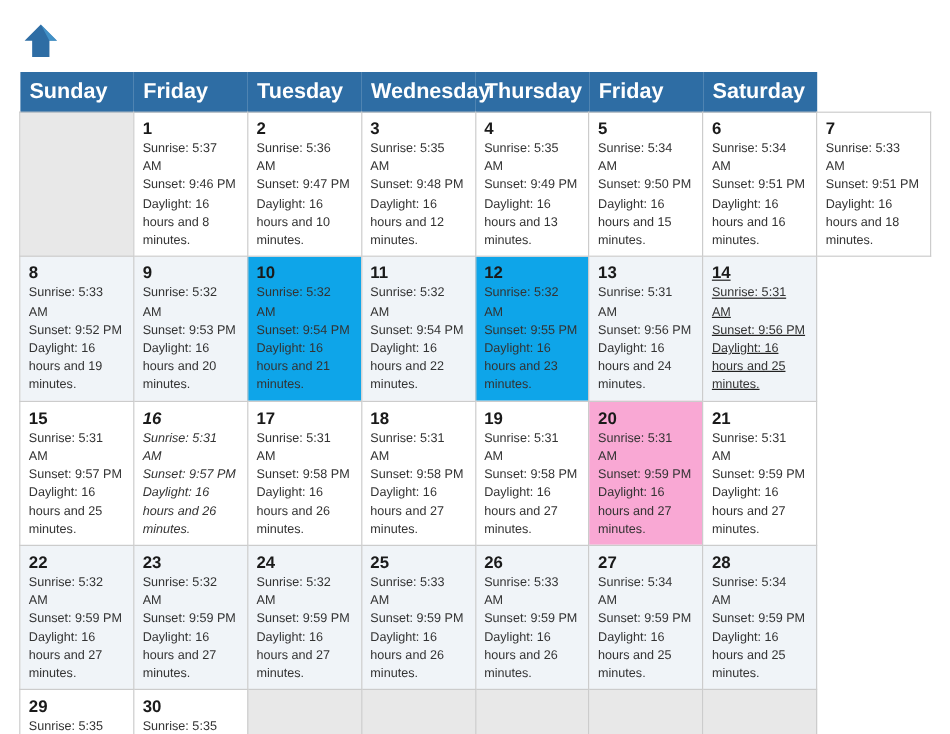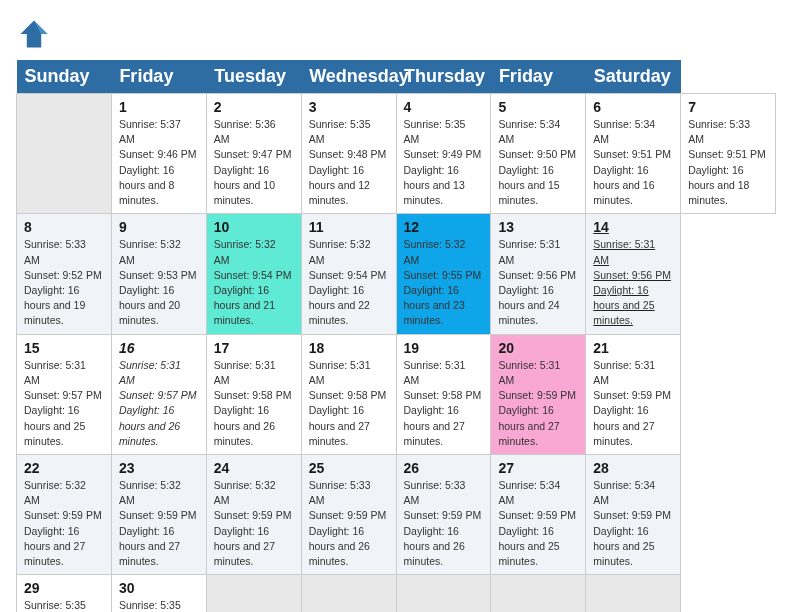--- a/index.html
+++ b/index.html
@@ -190,21 +190,21 @@
           </div>
         </td>
         <td style="background-color: rgb(240, 244, 248);">
           <span class="day-num">9</span>
           <div class="day-info">
             <span>Sunrise: 5:32 AM</span><br>
             <span>Sunset: 9:53 PM</span><br>
             <span>Daylight: 16 hours and 20 minutes.</span>
           </div>
         </td>
-        <td style="background-color: #5eead4; margin-top: 12px;">
+        <td style="background-color: #0ea5e9; margin-top: 12px;">
           <span class="day-num">10</span>
           <div class="day-info">
             <span>Sunrise: 5:32 AM</span><br>
             <span>Sunset: 9:54 PM</span><br>
             <span>Daylight: 16 hours and 21 minutes.</span>
           </div>
         </td>
         <td style="background-color: rgb(240, 244, 248);">
           <span class="day-num">11</span>
           <div class="day-info">

